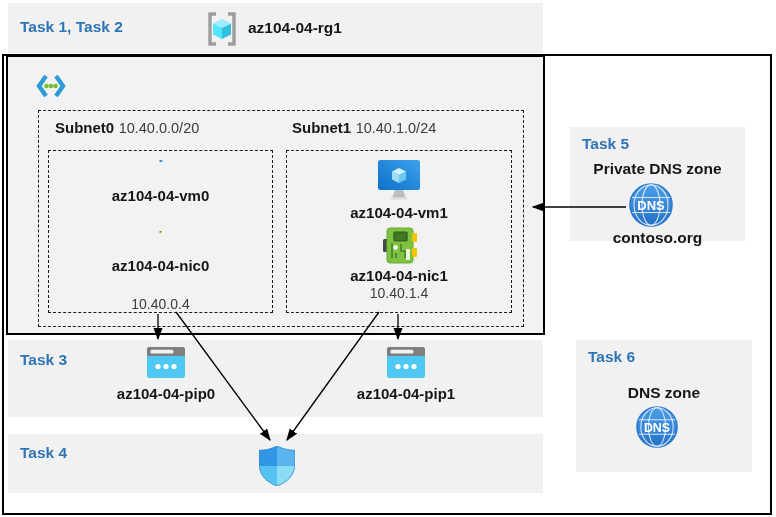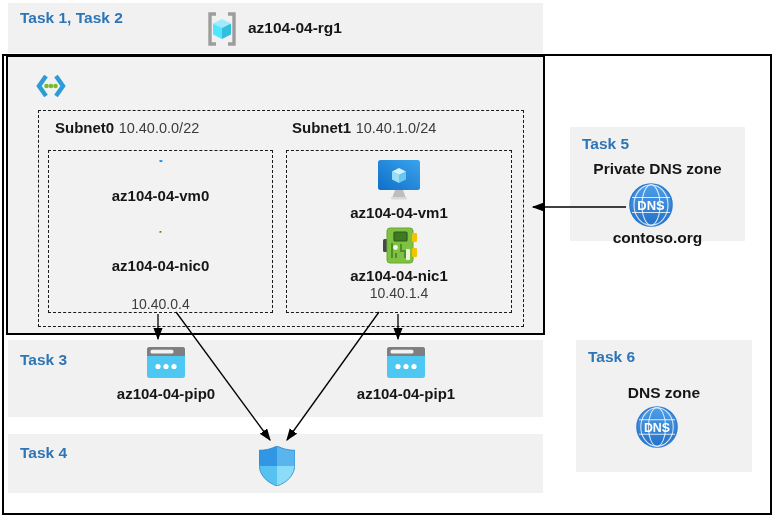--- a/index.html
+++ b/index.html
@@ -26,21 +26,21 @@
   .arrows{left:0;top:0;width:776px;height:517px;pointer-events:none;}
 </style>
 </head>
 <body>
 
 <div id="page">
 
   <div class="abs outer-rect"></div>
 
   <div class="abs panel top-band">
-    <div class="abs task-label" style="left:12px;top:6px;text-align:center;">Task 1, Task 2</div>
+    <div class="abs task-label" style="left:12px;top:15px;text-align:center;">Task 1, Task 2</div>
     <svg class="abs" style="left:197px;top:7px;" width="34" height="38" viewBox="0 0 34 38">
       <path d="M11,4 H5 V34 H11" fill="none" stroke="#9d9d9d" stroke-width="3.4"></path>
       <path d="M23,4 H29 V34 H23" fill="none" stroke="#9d9d9d" stroke-width="3.4"></path>
       <polygon points="17,9 26,13.5 17,18 8,13.5" fill="#9cebff"></polygon>
       <polygon points="8,13.5 17,18 17,29 8,24.5" fill="#50e6ff"></polygon>
       <polygon points="26,13.5 17,18 17,29 26,24.5" fill="#32bedd"></polygon>
     </svg>
     <div class="abs name" style="left:240px;top:16px;font-size:15.5px;">az104-04-rg1</div>
   </div>
 
@@ -51,21 +51,21 @@
       <circle cx="10.5" cy="14" r="2.3" fill="#76bc2d"></circle>
       <circle cx="15" cy="14" r="2.3" fill="#76bc2d"></circle>
       <circle cx="19.5" cy="14" r="2.3" fill="#76bc2d"></circle>
     </svg>
   </div>
 
   <div class="abs dashed subnets-outer"></div>
 
   <div class="abs" style="left:55px;top:119px;white-space:nowrap;">
     <span class="name">Subnet0</span>
-    <span class="sub">10.40.0.0/22</span>
+    <span class="sub">10.40.0.0/20</span>
   </div>
   <div class="abs dashed subnet-inner" style="left:48px;top:150px;width:225px;height:163px;gap:21px;">
     <svg width="44" height="41" viewBox="0 0 44 41">
       <defs>
           <linearGradient id="vmg0" x1="0" y1="1" x2="1" y2="0">
         <stop offset="0" stop-color="#0f6fc8"></stop>
             <stop offset="1" stop-color="#3ba3ec"></stop>
           </linearGradient>
         </defs>
       <rect x="1" y="0" width="42" height="30" rx="2.5" fill="url(#vmg0)"></rect>

